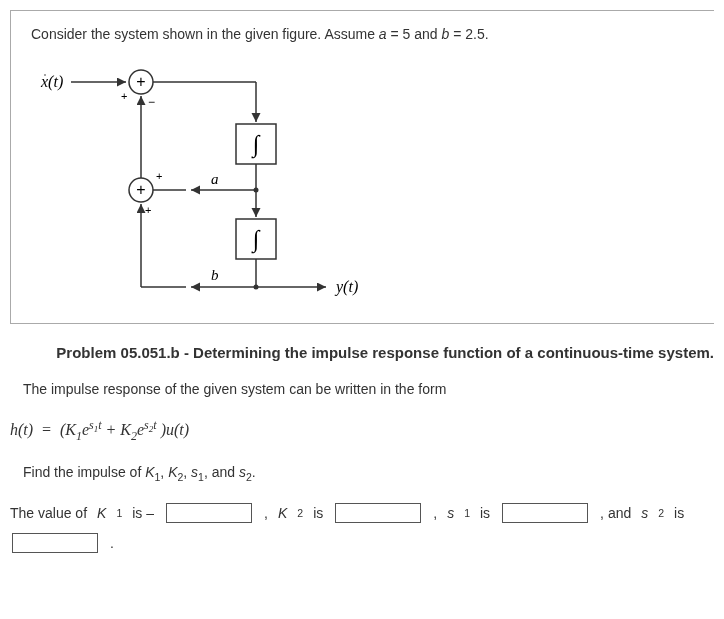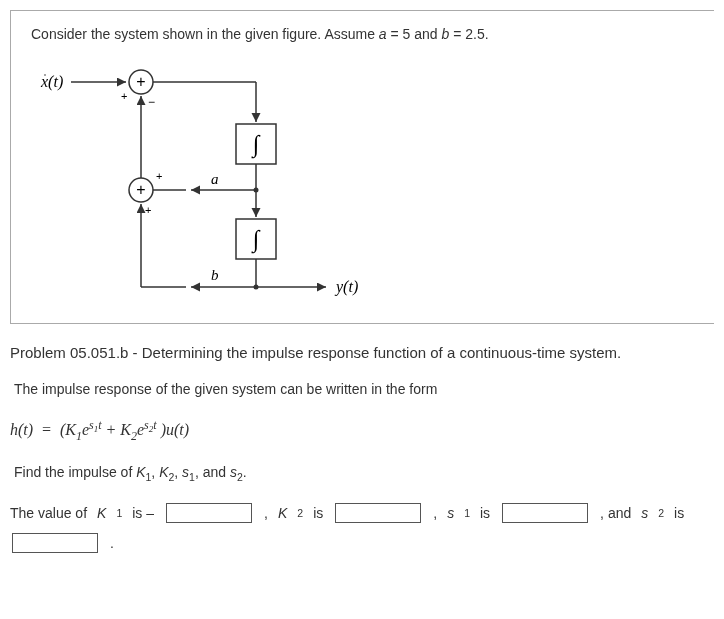--- a/index.html
+++ b/index.html
@@ -19,26 +19,27 @@
       position: relative;
       height: 314px;
       box-sizing: border-box;
     }
     .prompt-text {
       margin-bottom: 20px;
     }
     .italic { font-style: italic; }
     svg { display: block; }
     .problem-title {
-      font-weight: normal;
+      font-weight: bold;
       margin: 20px 0 18px 0;
       font-size: 15px;
+      text-align: right;
     }
     .body-text {
-      margin: 18px 4px;
+      margin: 18px 13px;
       line-height: 1.5;
     }
     .equation {
       font-family: "Times New Roman", serif;
       font-style: italic;
       font-size: 16px;
       margin: 8px 0;
     }
     .fill-line {
       margin-top: 16px;

